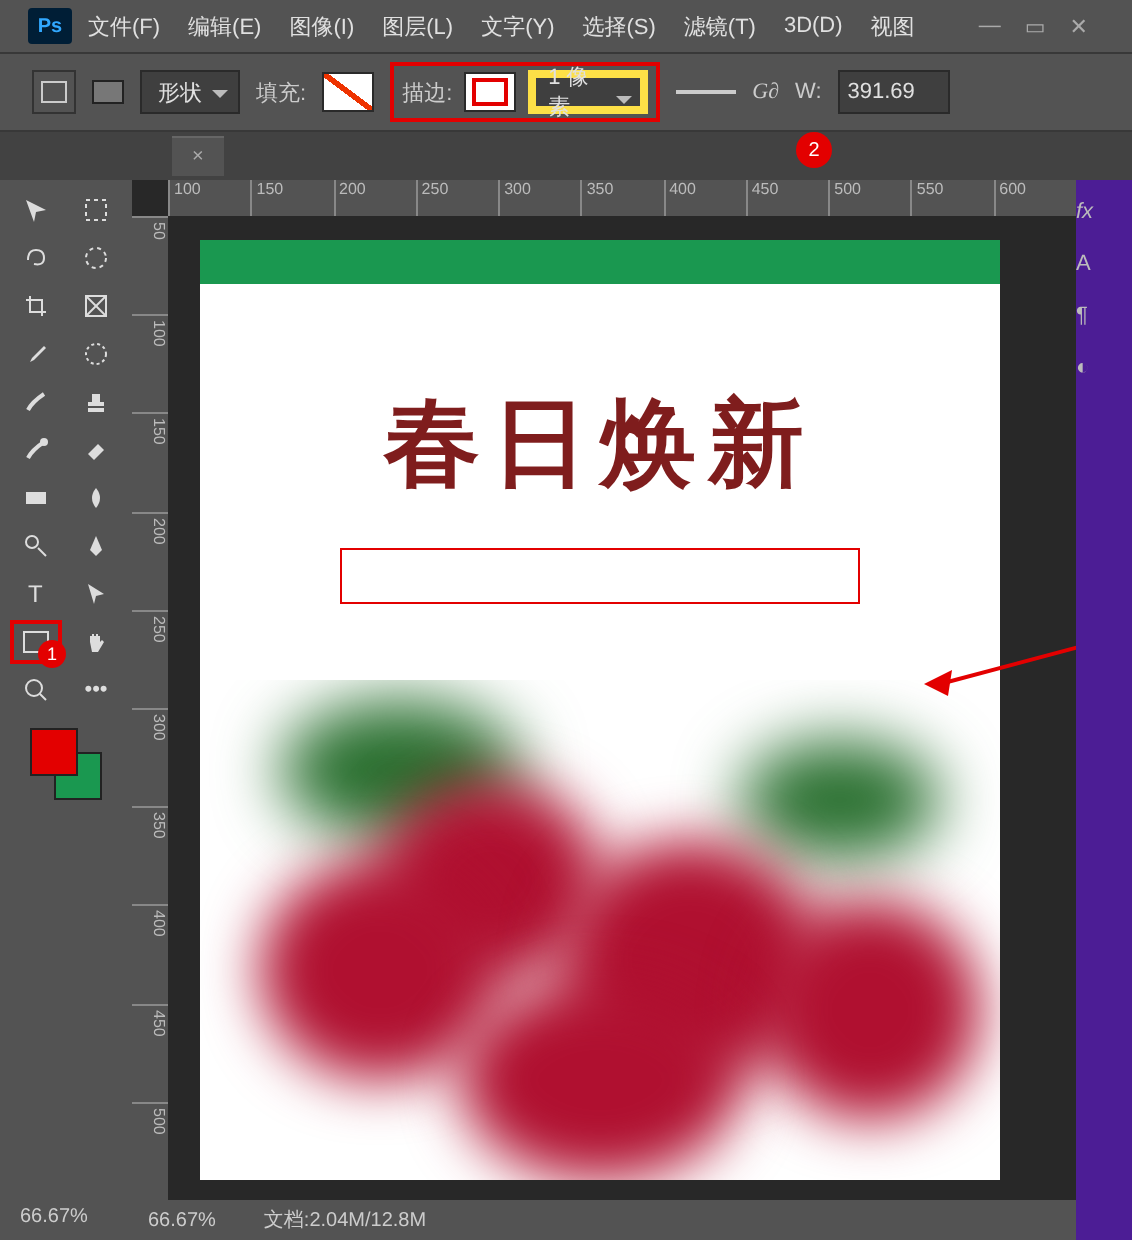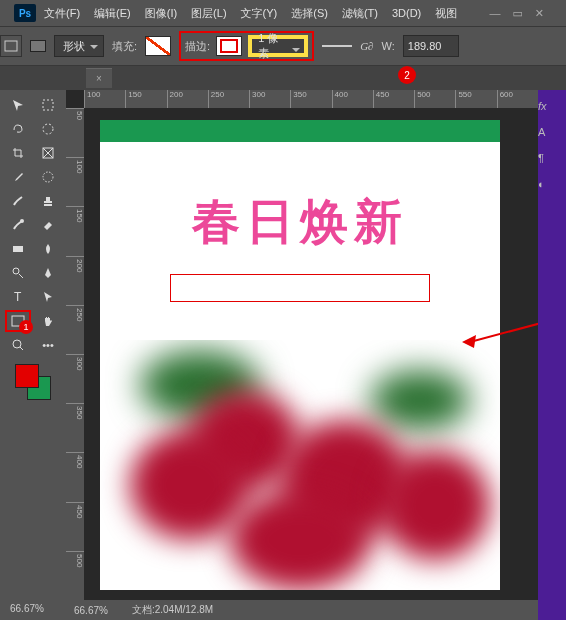--- a/index.html
+++ b/index.html
@@ -2,21 +2,21 @@
 <html><head>
 <meta charset="utf-8">
 <style>
 * { margin: 0; padding: 0; box-sizing: border-box; user-select: none; }
 body { width: 566px; height: 620px; background: #535353; font-family: "Microsoft YaHei", Arial, sans-serif; font-size: 11px; color: #e0e0e0; overflow: hidden; }
 .menubar { height: 26px; background: #535353; display: flex; align-items: center; padding: 0 14px; gap: 2px; }
 .menubar .psicon { width: 22px; height: 18px; background: #001e36; color: #31a8ff; display: flex; align-items: center; justify-content: center; font-size: 10px; font-weight: bold; border-radius: 2px; }
 .menubar .mitem { padding: 4px 6px; cursor: default; }
 .winctrl { margin-left: auto; display: flex; gap: 12px; padding: 0 8px; color: #aaa; }
 .winctrl span { cursor: pointer; }
-.optbar { height: 40px; background: #535353; display: flex; align-items: center; padding: 0 0; gap: 8px; border-top: 1px solid #383838; border-bottom: 1px solid #383838; }
+.optbar { height: 40px; background: #535353; display: flex; align-items: center; padding: 0 16px; gap: 8px; border-top: 1px solid #383838; border-bottom: 1px solid #383838; }
 .tool-ind { width: 22px; height: 22px; border: 1px solid #333; display: flex; align-items: center; justify-content: center; }
 .swatch-small { width: 16px; height: 12px; background: #777; border: 1px solid #222; }
 .sel { background: #3f3f3f; border: 1px solid #2a2a2a; padding: 2px 18px 2px 8px; height: 22px; display: flex; align-items: center; position: relative; }
 .sel::after { content: ""; position: absolute; right: 5px; top: 9px; border: 4px solid transparent; border-top-color: #bbb; }
 .lbl { color: #ccc; }
 .fillsw { width: 26px; height: 20px; border: 1px solid #2a2a2a; background: linear-gradient(to top right, transparent 45%, #e30 45%, #e30 55%, transparent 55%), #fff; background-size: 100% 100%; }
 .stroke-group { display: flex; align-items: center; gap: 6px; border: 2px solid #e30000; padding: 2px 4px; }
 .strokesw { width: 26px; height: 20px; border: 1px solid #2a2a2a; background: #fff; display: flex; align-items: center; justify-content: center; }
 .strokesw::before { content: ""; width: 14px; height: 10px; border: 2px solid #e30000; }
 .strokesize { background: #3f3f3f; border: 4px solid #fde047; height: 22px; padding: 0 16px 0 6px; display: flex; align-items: center; position: relative; width: 60px; }
@@ -37,21 +37,21 @@
 .fg { position: absolute; top: 0; left: 0; width: 24px; height: 24px; background: #e30000; border: 1px solid #222; }
 .bg { position: absolute; bottom: 0; right: 0; width: 24px; height: 24px; background: #1a9850; border: 1px solid #222; }
 .zoomtxt { margin-top: auto; font-size: 10px; color: #ccc; padding: 4px; }
 .canvaswrap { flex: 1; background: #282828; position: relative; overflow: hidden; }
 .ruler-h { position: absolute; top: 0; left: 18px; right: 0; height: 18px; background: #535353; font-size: 8px; color: #bbb; display: flex; }
 .ruler-h span { width: 50px; border-left: 1px solid #888; padding-left: 2px; }
 .ruler-v { position: absolute; top: 18px; left: 0; width: 18px; bottom: 20px; background: #535353; font-size: 8px; color: #bbb; display: flex; flex-direction: column; }
 .ruler-v span { height: 50px; border-top: 1px solid #888; writing-mode: vertical-rl; padding-top: 2px; }
 .canvas { position: absolute; top: 30px; left: 34px; width: 400px; height: 470px; background: #fff; }
 .greenband { height: 22px; background: #1a9850; }
-.ctitle { font-size: 48px; color: #ec4899; font-weight: bold; text-align: center; margin-top: 48px; letter-spacing: 6px; font-family: "SimSun", serif; }
+.ctitle { font-size: 48px; color: #7f1d1d; font-weight: bold; text-align: center; margin-top: 48px; letter-spacing: 6px; font-family: "SimSun", serif; }
 .redbox { width: 260px; height: 28px; border: 1px solid #e30000; margin: 20px auto 0; }
 .arline { position: absolute; top: 198px; right: -60px; width: 100px; height: 40px; pointer-events: none; }
 .bgimg { position: absolute; bottom: 0; left: 0; right: 0; height: 250px; overflow: hidden; }
 .blob { position: absolute; background: #b01030; border-radius: 50%; filter: blur(14px); }
 .leaf { position: absolute; background: #2a7030; border-radius: 50%; filter: blur(16px); }
 .status { position: absolute; bottom: 0; left: 0; right: 0; height: 20px; background: #535353; display: flex; align-items: center; font-size: 10px; color: #ccc; padding: 0 8px; gap: 24px; }
 .sidepanel { width: 28px; background: #4c1d95; display: flex; flex-direction: column; align-items: flex-start; gap: 14px; padding-top: 10px; color: #bbb; font-style: italic; }
 svg { display: block; }
 </style>
 </head>
@@ -91,21 +91,21 @@
     <span class="lbl">描边:</span>
     <div class="strokesw"></div>
     <div class="strokesize">
         <span>1 像素</span>
       </div>
   </div>
   <div class="dashln"></div>
   <span class="lbl" style="font-family:serif;font-style:italic">G∂</span>
   <span class="lbl">W:</span>
   <div class="wfield">
-      <span>189.80</span>
+      <span>391.69</span>
     </div>
 </div>
 
 <div class="tabbar">
   <div class="tab">
     <span class="x">×</span>
   </div>
 </div>
 <div class="badge2">2</div>
 

